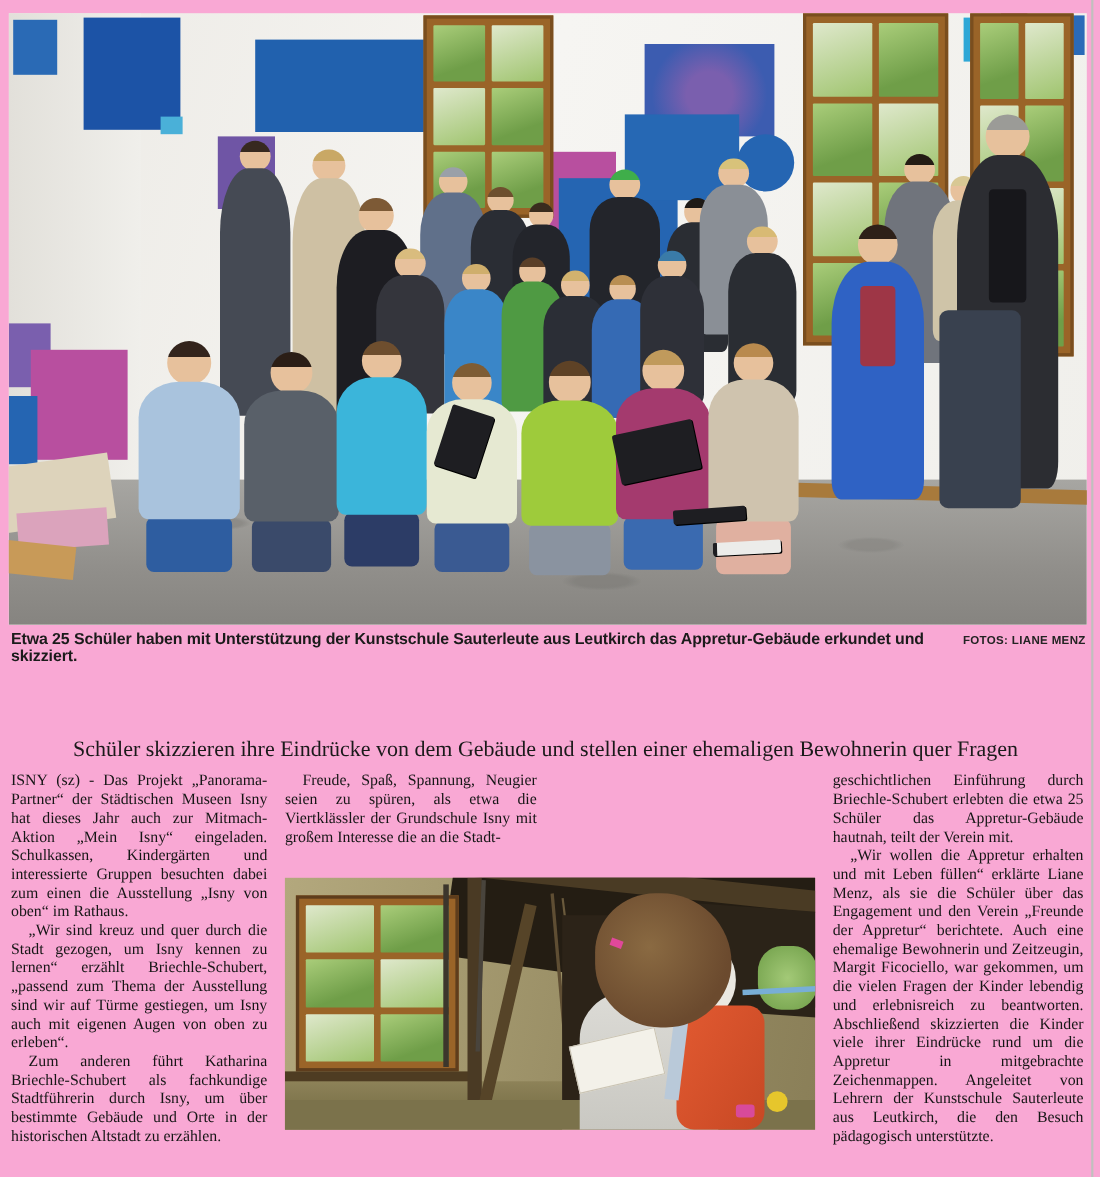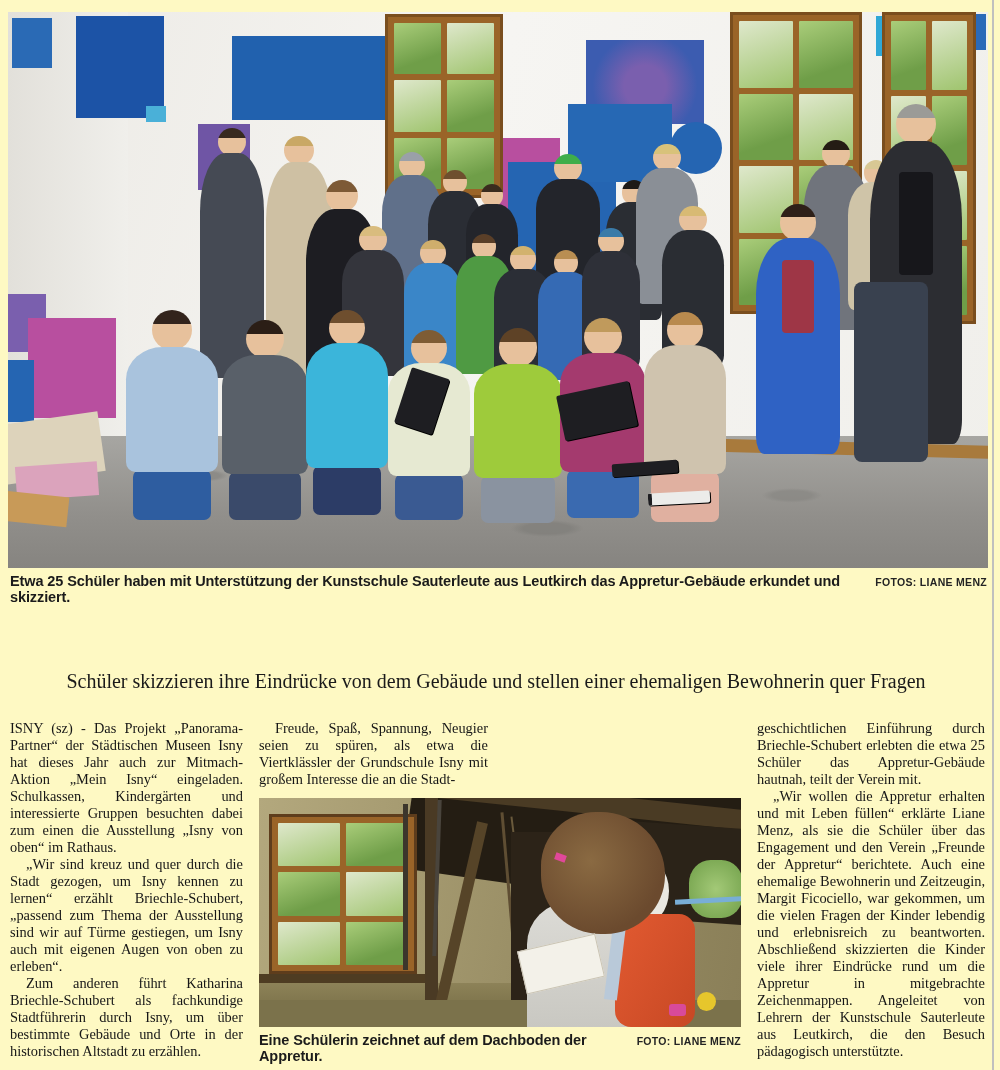--- a/index.html
+++ b/index.html
@@ -1,17 +1,17 @@
 <!DOCTYPE html>
 <html><head>
 <meta charset="utf-8">
 <style>
   html,body{margin:0;padding:0;background:#fff}
   body{width:1000px;height:1070px;font-family:"Liberation Serif","DejaVu Serif",serif;color:#121212}
-  .page{position:relative;width:1000px;height:1070px;background:#fef9c3;overflow:hidden}
+  .page{position:relative;width:1000px;height:1070px;background:#f9a8d4;overflow:hidden}
   .vrule{position:absolute;left:992px;top:0;width:2px;height:1070px;background:#c0c0be}
 
   
   figure{margin:0}
   .photo-top{position:absolute;left:8px;top:12px;width:980px;height:556px;overflow:hidden;
     background:linear-gradient(105deg,#eceae5,#f6f5f2 45%,#f0efeb)}
   .photo-mid{position:absolute;left:259px;top:98px;width:482px;height:229px;overflow:hidden;
     background:linear-gradient(100deg,#b3a87d,#9a8f66 55%,#8a7f58)}
 
   .abs{position:absolute}
@@ -47,21 +47,21 @@
   .cap .cr{font-size:10.5px;font-weight:700;color:#242424;letter-spacing:.3px;white-space:nowrap;margin-left:14px}
   .cap-top{left:10px;top:573px;width:977px}
   .cap-mid{left:259px;top:332px;width:482px}
 
   
   h1.headline{position:absolute;left:0;top:608px;width:992px;margin:0;text-align:center;
     font-size:40px;line-height:46px;font-weight:700;letter-spacing:-.6px;color:#0f0f0f}
   h2.subhead{position:absolute;left:0;top:669px;width:992px;margin:0;text-align:center;
     font-size:20px;line-height:24px;font-weight:400;color:#1a1a1a}
   .bodywrap{position:absolute;left:0;top:700px;width:1000px;height:370px}
-  .col{position:absolute;top:20px;text-align:justify;font-size:14.4px;line-height:17px;color:#161616}
+  .col{position:absolute;top:2px;text-align:justify;font-size:14.4px;line-height:17px;color:#161616}
   .col p{margin:0}
   .col p.ind{text-indent:16px}
   .c1{left:10px;width:233px}
   .c2{left:259px;width:229px}
   .c3{left:508px;width:229px}
   .c4{left:757px;width:228px}
 </style>
 </head>
 <body>
 
@@ -300,18 +300,14 @@
       <div class="abs" style="left:352px;top:58px;width:58px;height:70px;background:#eae8e1;border-radius:50%"></div>
       <div class="abs" style="left:356px;top:116px;width:80px;height:113px;background:linear-gradient(120deg,#e25a31,#c74824);border-radius:16px"></div>
       <div class="abs" style="left:350px;top:118px;width:13px;height:84px;background:#b9c9d9;transform:rotate(7deg)"></div>
       <div class="abs" style="left:282px;top:14px;width:124px;height:122px;background:radial-gradient(circle at 40% 40%,#8a6a42,#6b4a2e 70%);border-radius:46% 54% 50% 50%"></div>
       <div class="abs" style="left:296px;top:56px;width:11px;height:7px;background:#e0489a;transform:rotate(20deg)"></div>
       <div class="abs" style="left:262px;top:144px;width:78px;height:42px;background:#f3f1e9;border:1px solid #cac4b4;transform:rotate(-13deg)"></div>
       <div class="abs" style="left:438px;top:194px;width:19px;height:19px;background:#e6c62c;border-radius:50%"></div>
       <div class="abs" style="left:410px;top:206px;width:17px;height:12px;background:#d84a9a;border-radius:3px"></div>
     </figure>
 
-    <div class="cap cap-mid">
-      <span class="txt">Eine Schülerin zeichnet auf dem Dachboden der Appretur.</span>
-      <span class="cr">FOTO: LIANE MENZ</span>
-    </div>
   </div>
 </div>
 
 </body></html>

